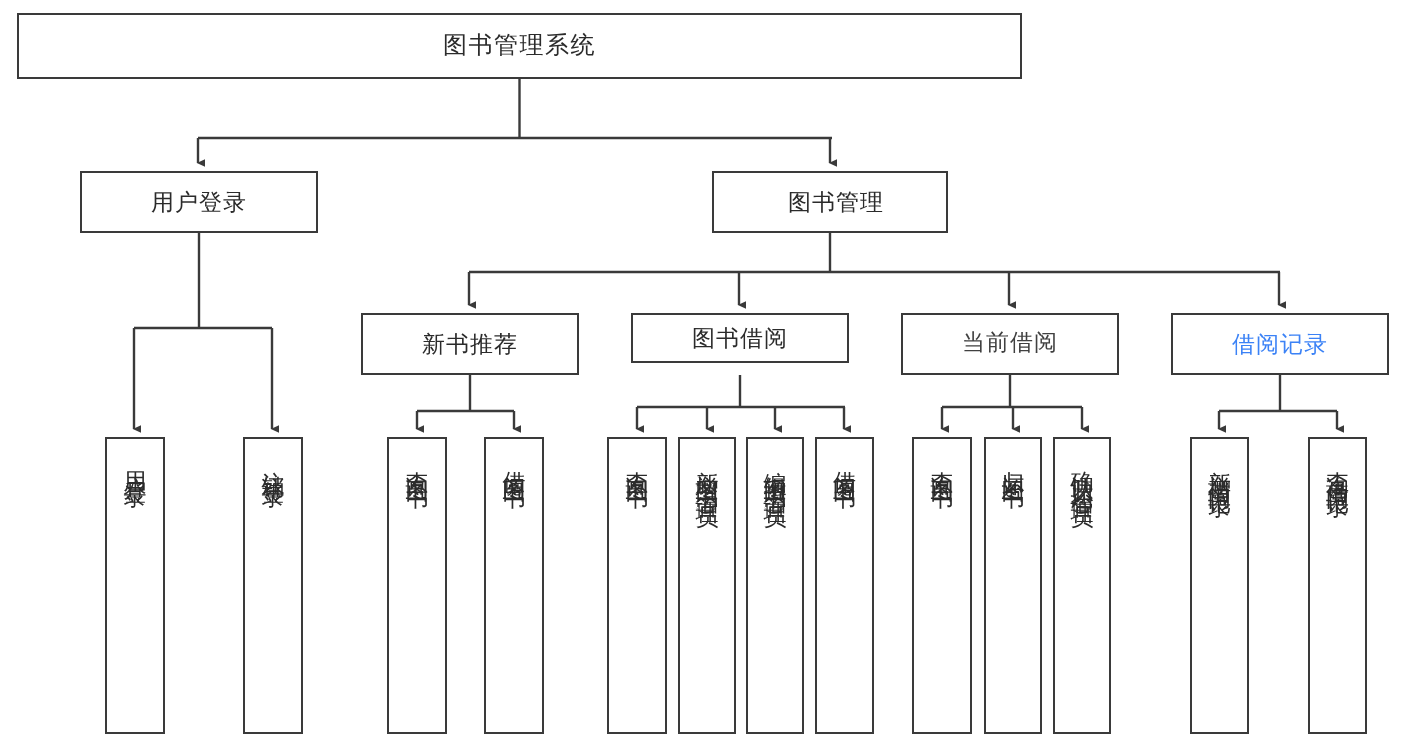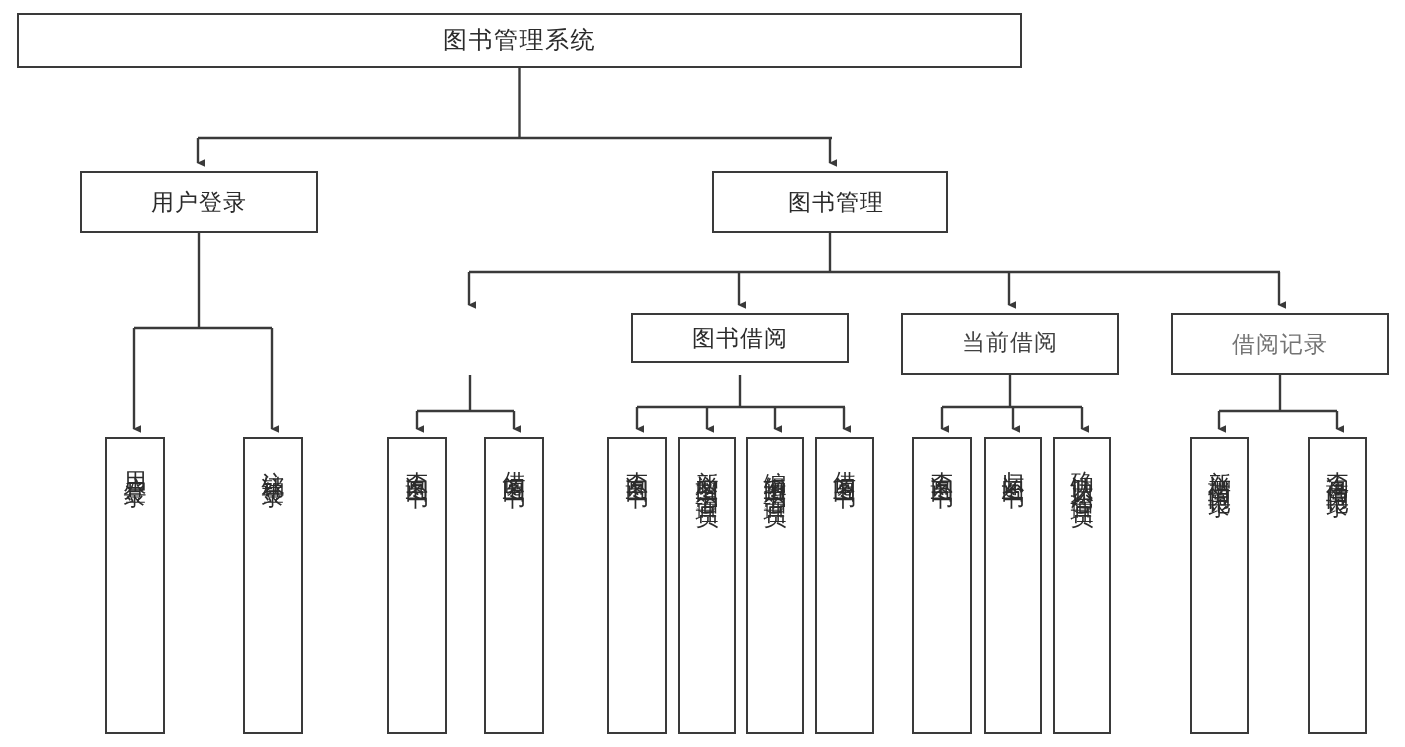--- a/index.html
+++ b/index.html
@@ -102,38 +102,41 @@
       <path d="M1013,407 L1013,429" marker-end="url(#arrow)"></path>
       <path d="M1082,407 L1082,429" marker-end="url(#arrow)"></path>
 
       <path d="M1280,375 L1280,411"></path>
       <path d="M1219,411 L1337,411"></path>
       <path d="M1219,411 L1219,429" marker-end="url(#arrow)"></path>
       <path d="M1337,411 L1337,429" marker-end="url(#arrow)"></path>
     </g>
   </svg>
 
-  <div class="node h root" style="left: 17px; top: 13px; width: 1005px; height: 55px; border-color: rgb(58, 58, 58); background: rgb(255, 255, 255); color: rgb(43, 43, 43);">
+  <div class="node h root" style="left: 17px; top: 13px; width: 1005px; height: 66px; border-color: rgb(58, 58, 58); background: rgb(255, 255, 255); color: rgb(43, 43, 43);">
     <span class="lbl">图书管理系统</span>
   </div>
 
   <div class="node h" style="left: 80px; top: 171px; width: 238px; height: 62px; border-color: rgb(58, 58, 58); background: rgb(255, 255, 255); color: rgb(43, 43, 43);">
     <span class="lbl">用户登录</span>
   </div>
   <div class="node h" style="left: 712px; top: 171px; width: 236px; height: 62px; border-color: rgb(58, 58, 58); background: rgb(255, 255, 255); color: rgb(43, 43, 43); padding-left: 12px;">
     <span class="lbl">图书管理</span>
   </div>
 
+  <div class="node h" style="left: 361px; top: 313px; width: 218px; height: 62px; border-color: rgb(58, 58, 58); background: rgb(255, 255, 255); color: rgb(43, 43, 43);">
+    <span class="lbl">新书推荐</span>
+  </div>
   <div class="node h" style="left: 631px; top: 313px; width: 218px; height: 50px; border-color: rgb(58, 58, 58); background: rgb(255, 255, 255); color: rgb(43, 43, 43);">
     <span class="lbl">图书借阅</span>
   </div>
   <div class="node h" style="left: 901px; top: 313px; width: 218px; height: 62px; border-color: rgb(58, 58, 58); background: rgb(255, 255, 255); color: #404040; font-family: Liberation Mono, monospace;">
     <span class="lbl">当前借阅</span>
   </div>
-  <div class="node h" style="left: 1171px; top: 313px; width: 218px; height: 62px; border-color: rgb(58, 58, 58); background: rgb(255, 255, 255); color: #737373;">
+  <div class="node h" style="left: 1171px; top: 313px; width: 218px; height: 62px; border-color: rgb(58, 58, 58); background: rgb(255, 255, 255); color: #3b82f6;">
     <span class="lbl">借阅记录</span>
   </div>
 
   <div class="node v" style="left: 105px; top: 437px; width: 60px; height: 297px; border-color: rgb(58, 58, 58); background: rgb(255, 255, 255); color: rgb(43, 43, 43);">
     <span class="lbl">用户登录</span>
   </div>
   <div class="node v" style="left: 243px; top: 437px; width: 60px; height: 297px; border-color: rgb(58, 58, 58); background: rgb(255, 255, 255); color: rgb(43, 43, 43);">
     <span class="lbl">注销登录</span>
   </div>
   <div class="node v" style="left: 387px; top: 437px; width: 60px; height: 297px; border-color: rgb(58, 58, 58); background: rgb(255, 255, 255); color: rgb(43, 43, 43);">

